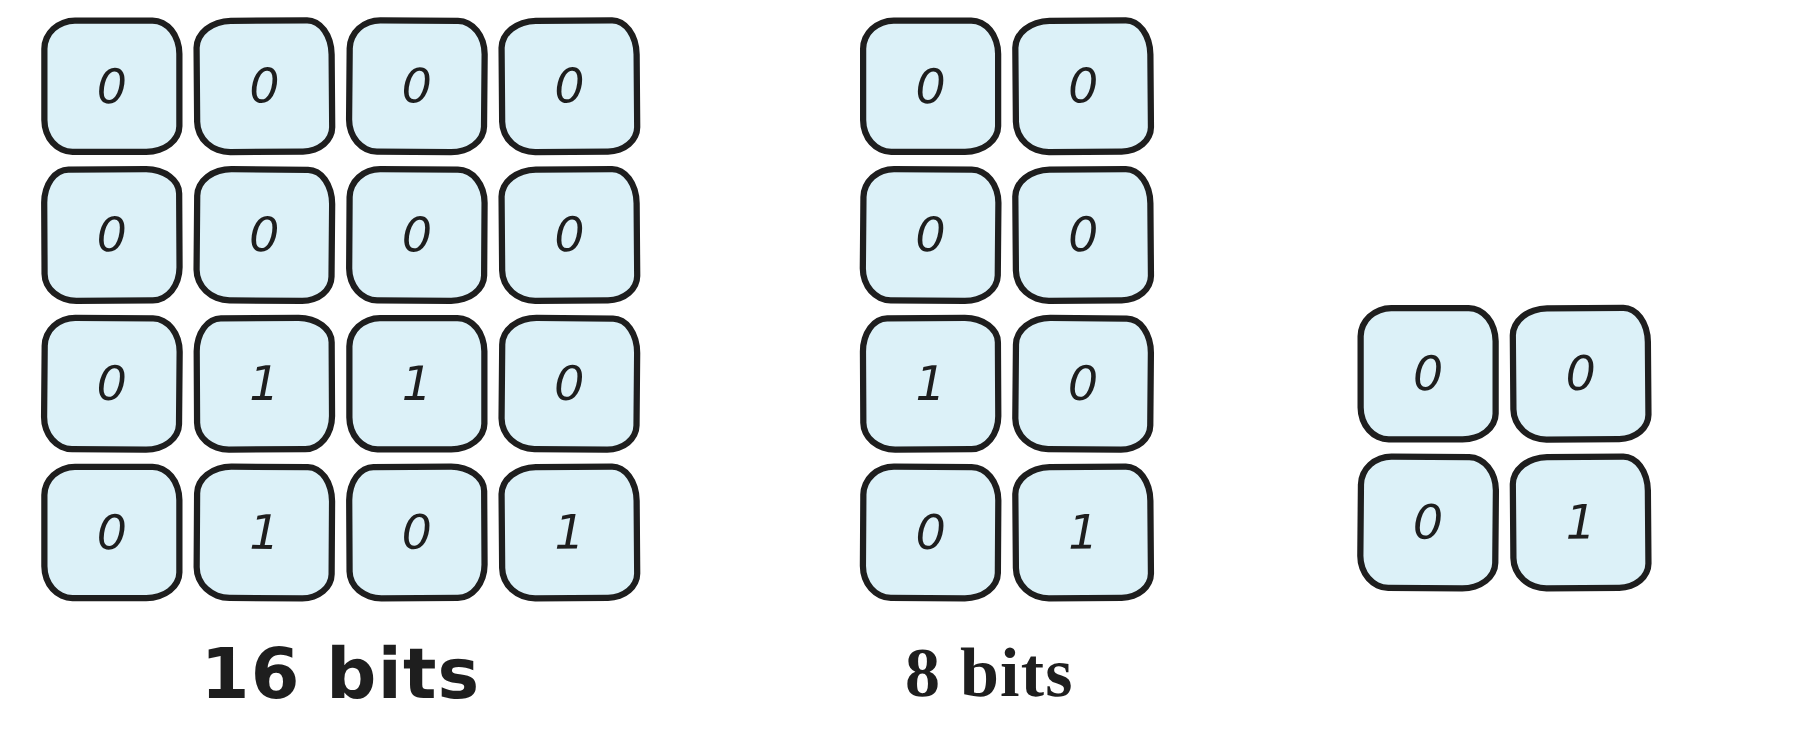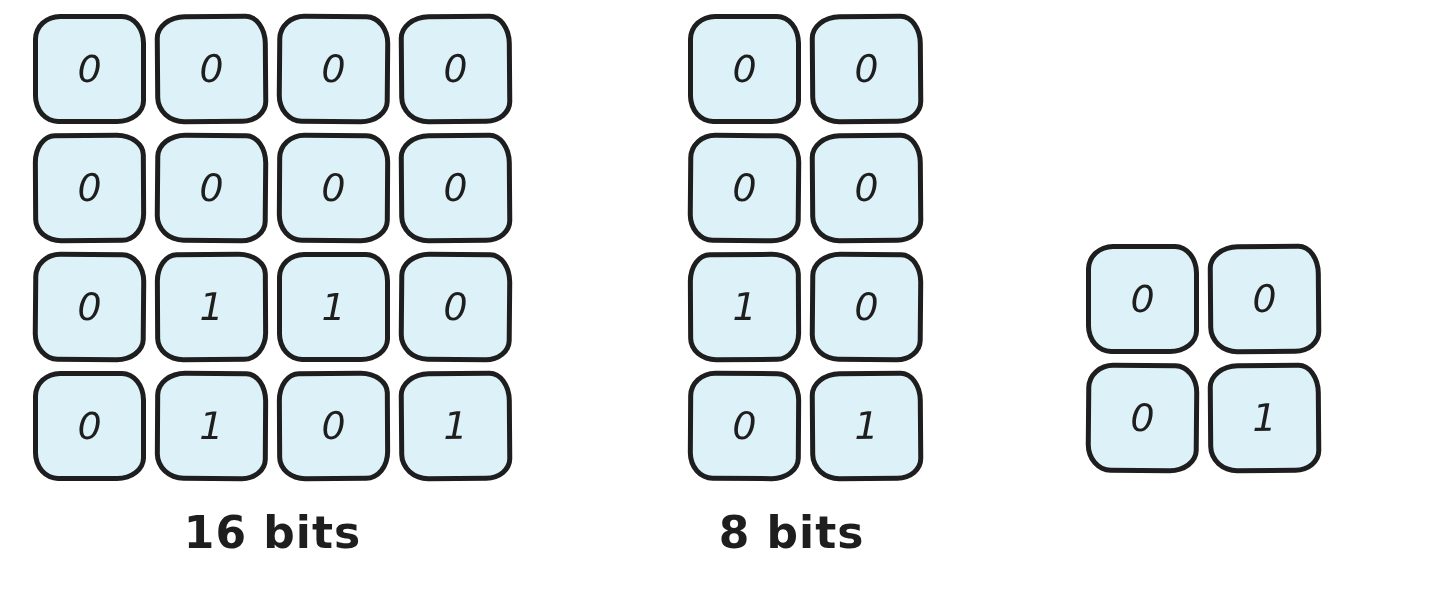--- a/index.html
+++ b/index.html
@@ -37,27 +37,27 @@
     line-height:1;
     color:var(--text);
   }
   
   .cell:nth-child(2n){transform:rotate(-0.45deg);border-radius:30px 22px 26px 29px / 24px 30px 22px 27px;}
   .cell:nth-child(3n){transform:rotate(0.5deg);}
   .cell:nth-child(5n){border-radius:22px 29px 24px 28px / 29px 22px 29px 24px;transform:rotate(-0.3deg);}
   .cell:nth-child(7n){transform:rotate(0.35deg);}
   .group-label{
     margin-top:26px;
-    font-size:44px;
+    font-size:56px;
     font-weight:600;
     letter-spacing:1px;
     text-align:center;
     white-space:nowrap;
   }
-  .group-8 .group-label{transform:translateX(-14px);}
+  .group-8 .group-label{transform:translateX(-14px);font-family:Liberation Serif, serif;}
 </style>
 </head>
 <body>
 
 <div class="canvas">
 
   <section class="group group-16">
     <div class="grid grid-16">
       <div class="cell">0</div>
       <div class="cell">0</div>

